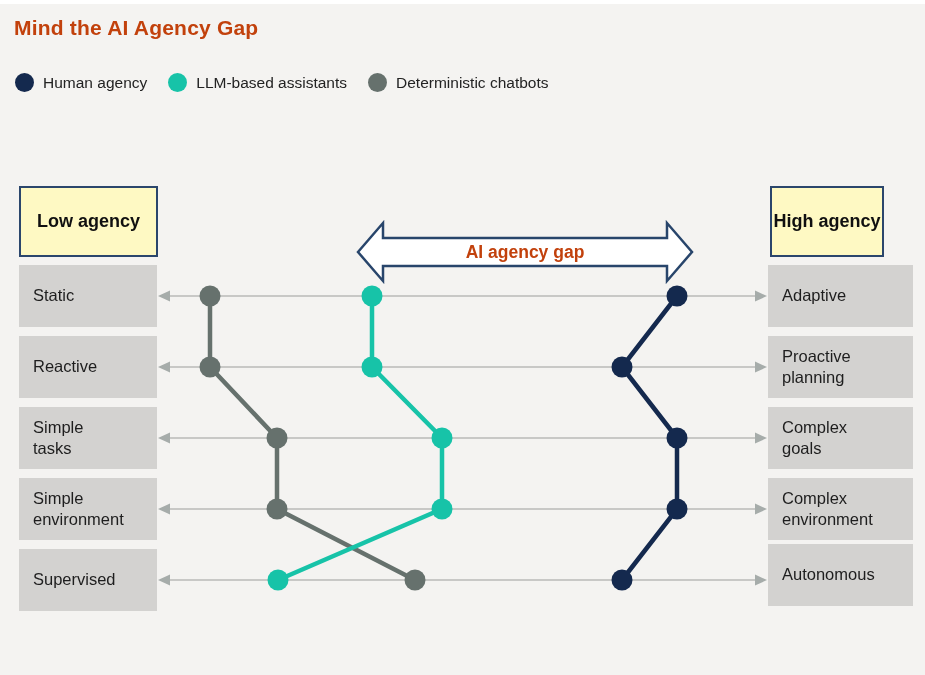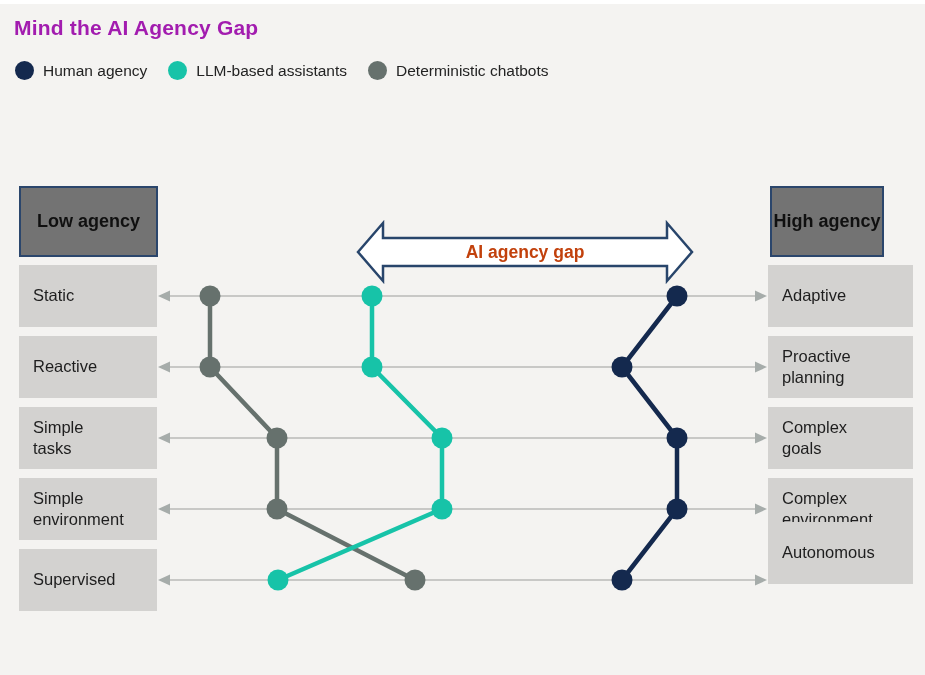--- a/index.html
+++ b/index.html
@@ -1,24 +1,24 @@
 <!DOCTYPE html>
 <html><head>
 <meta charset="utf-8">
 <style>
   html,body{margin:0;padding:0;background:#e9e9e9;}
   .page{position:relative;width:925px;height:675px;background:#f4f3f1;overflow:hidden;
         font-family:"Liberation Sans",sans-serif;}
   .top-strip{position:absolute;left:0;top:0;width:100%;height:4px;background:#ffffff;}
-  .title{position:absolute;left:14px;top:16px;font-size:21px;font-weight:bold;color:#a21caf;letter-spacing:.2px;}
+  .title{position:absolute;left:14px;top:16px;font-size:21px;font-weight:bold;color:#c2410c;letter-spacing:.2px;}
   .legend{position:absolute;left:15px;top:61px;display:flex;align-items:center;gap:21px;}
-  .legend-item{display:flex;align-items:center;gap:9px;font-size:15.5px;color:#232323;}
+  .legend-item{display:flex;align-items:center;gap:9px;font-size:15.5px;color:#232323;margin-top:12px;}
   .ldot{width:19px;height:19px;border-radius:50%;flex:none;}
   .chart-svg{position:absolute;left:0;top:0;}
-  .hdr{position:absolute;top:186px;height:71px;background:#737373;border:2px solid #2b466c;
+  .hdr{position:absolute;top:186px;height:71px;background:#fef9c3;border:2px solid #2b466c;
        display:flex;align-items:center;justify-content:center;font-weight:bold;font-size:18px;
        color:#101010;box-sizing:border-box;}
   .hdr-left{left:19px;width:139px;}
   .hdr-right{left:770px;width:114px;}
   .rbox{position:absolute;height:62px;background:#d3d2d0;display:flex;align-items:center;
         box-sizing:border-box;padding:0 6px 0 14px;font-size:16.5px;color:#1e1e1e;line-height:1.28;}
   .rbox span{white-space:pre-line;}
   .rbox-left{left:19px;width:138px;}
   .rbox-right{left:768px;width:145px;}
   .gap-label{position:absolute;left:383px;top:238px;width:284px;height:28px;display:flex;
@@ -119,16 +119,16 @@
       <span>Adaptive</span>
     </div>
   <div class="rbox rbox-right" style="top: 407px;">
       <span>Complex
 goals</span>
     </div>
   <div class="rbox rbox-right" style="top: 478px;">
       <span>Complex
 environment</span>
     </div>
-  <div class="rbox rbox-right" style="top: 522px;">
+  <div class="rbox rbox-right" style="top: 544px;">
       <span>Autonomous</span>
     </div>
 </div>
 
 </body></html>

